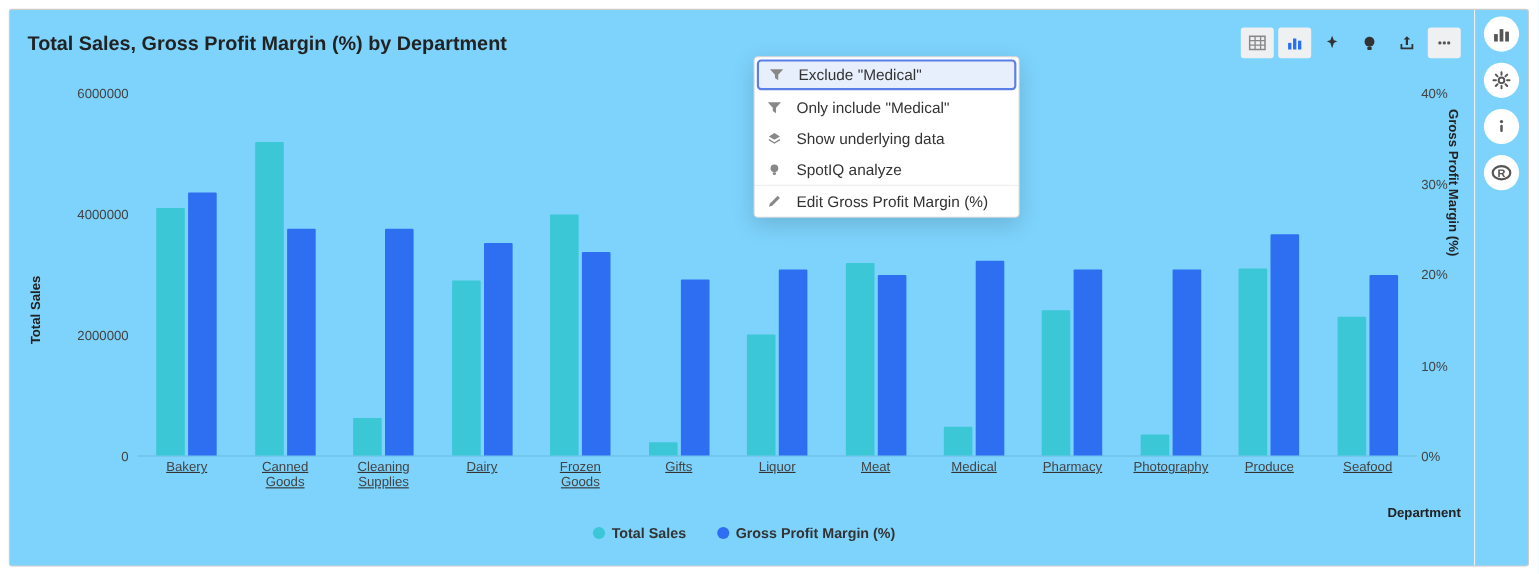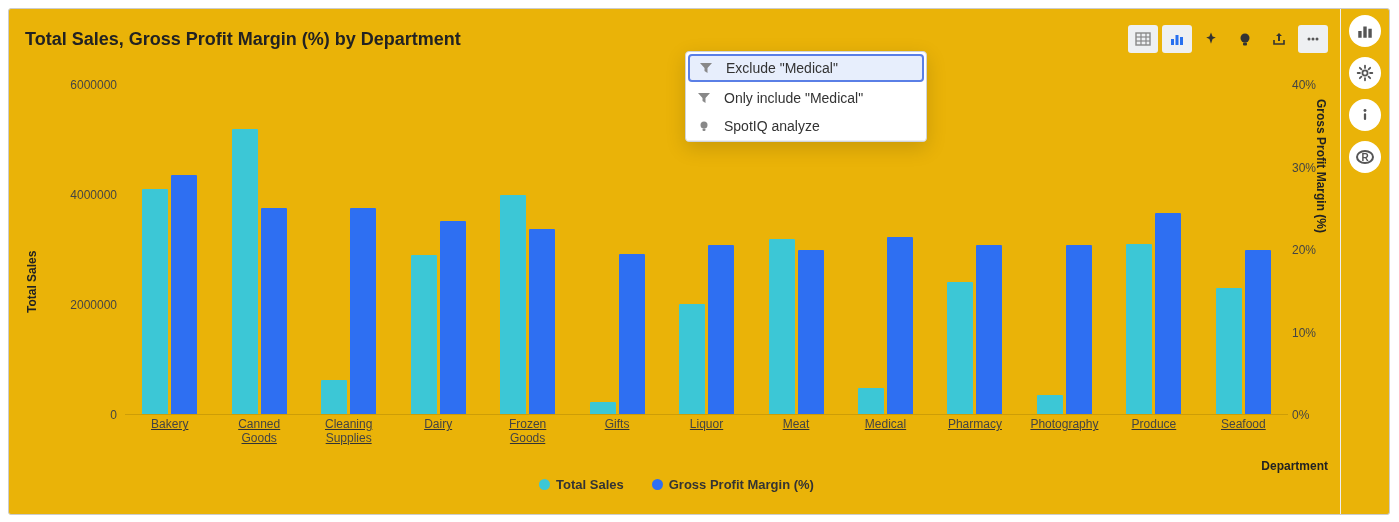--- a/index.html
+++ b/index.html
@@ -12,21 +12,21 @@
     position: relative;
     color: #333;
   }
   .outer {
     position: absolute;
     left: 8px; top: 8px;
     width: 1382px; height: 507px;
     border: 1px solid #ccc;
     border-radius: 3px;
     display: flex;
-    background: #eab308;
+    background: #7dd3fc;
   }
   .main-panel {
     flex: 1;
     position: relative;
     border-right: 1px solid #eee;
     padding: 16px 12px 8px 16px;
     display: flex;
     flex-direction: column;
   }
   .side-rail {
@@ -322,27 +322,44 @@
         <span class="mi-icon">
             <svg width="14" height="14" viewBox="0 0 14 14">
               <path d="M1 2 L13 2 L8.5 7 L8.5 12 L5.5 10 L5.5 7 Z" fill="#888"></path>
             </svg>
           </span>
         <span>Only include "Medical"</span>
       </div>
       <div class="menu-item">
         <span class="mi-icon">
             <svg width="14" height="14" viewBox="0 0 14 14">
+              <path d="M7 2 L12 5 L7 8 L2 5 Z" fill="#888"></path>
+              <path d="M2 8 L7 11 L12 8" fill="none" stroke="#888" stroke-width="1.3"></path>
+            </svg>
+          </span>
+        <span>Show underlying data</span>
+      </div>
+      <div class="menu-item">
+        <span class="mi-icon">
+            <svg width="14" height="14" viewBox="0 0 14 14">
               <circle cx="7" cy="6" r="3.5" fill="#888"></circle>
               <rect x="5.5" y="9.5" width="3" height="2.5" rx="1" fill="#888"></rect>
             </svg>
           </span>
         <span>SpotIQ analyze</span>
       </div>
       <div class="menu-divider"></div>
+      <div class="menu-item">
+        <span class="mi-icon">
+            <svg width="14" height="14" viewBox="0 0 14 14">
+              <path d="M2 12 L3 9 L10 2 L12 4 L5 11 Z" fill="#888"></path>
+            </svg>
+          </span>
+        <span>Edit Gross Profit Margin (%)</span>
+      </div>
     </div>
 
   </div>
 
   <div class="side-rail">
     <div class="rail-btn">
       <svg width="18" height="18" viewBox="0 0 16 16">
           <rect x="2" y="8" width="3" height="6" fill="#555"></rect>
           <rect x="6.5" y="4" width="3" height="10" fill="#555"></rect>
           <rect x="11" y="6" width="3" height="8" fill="#555"></rect>

